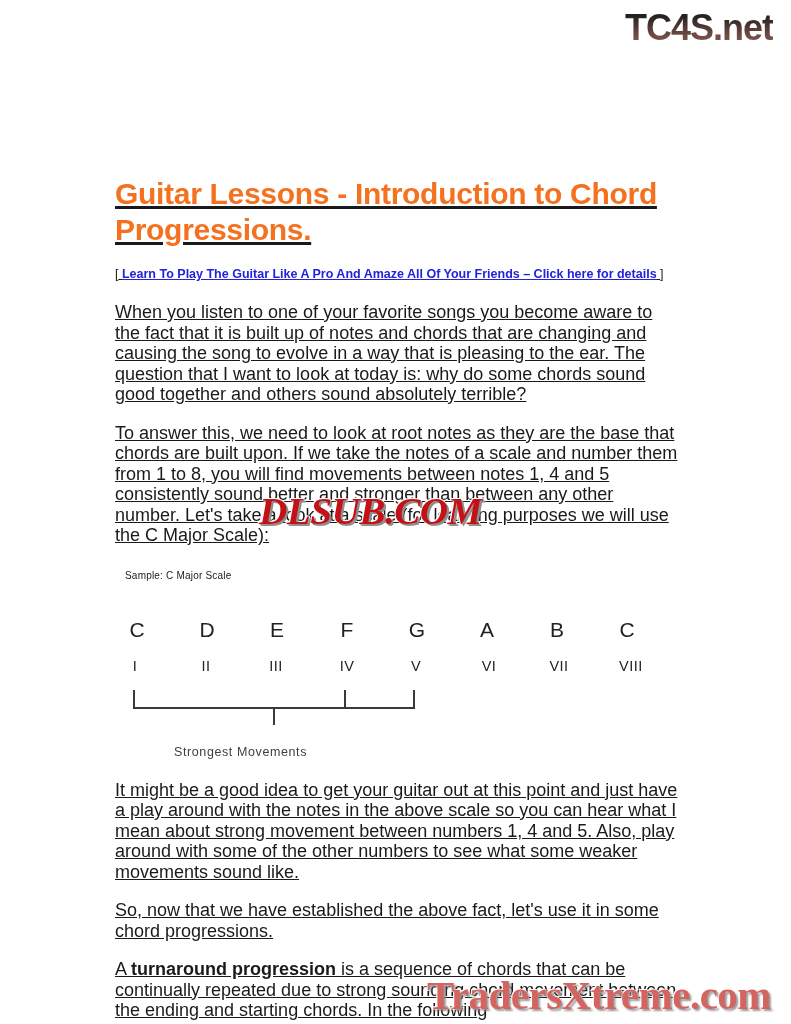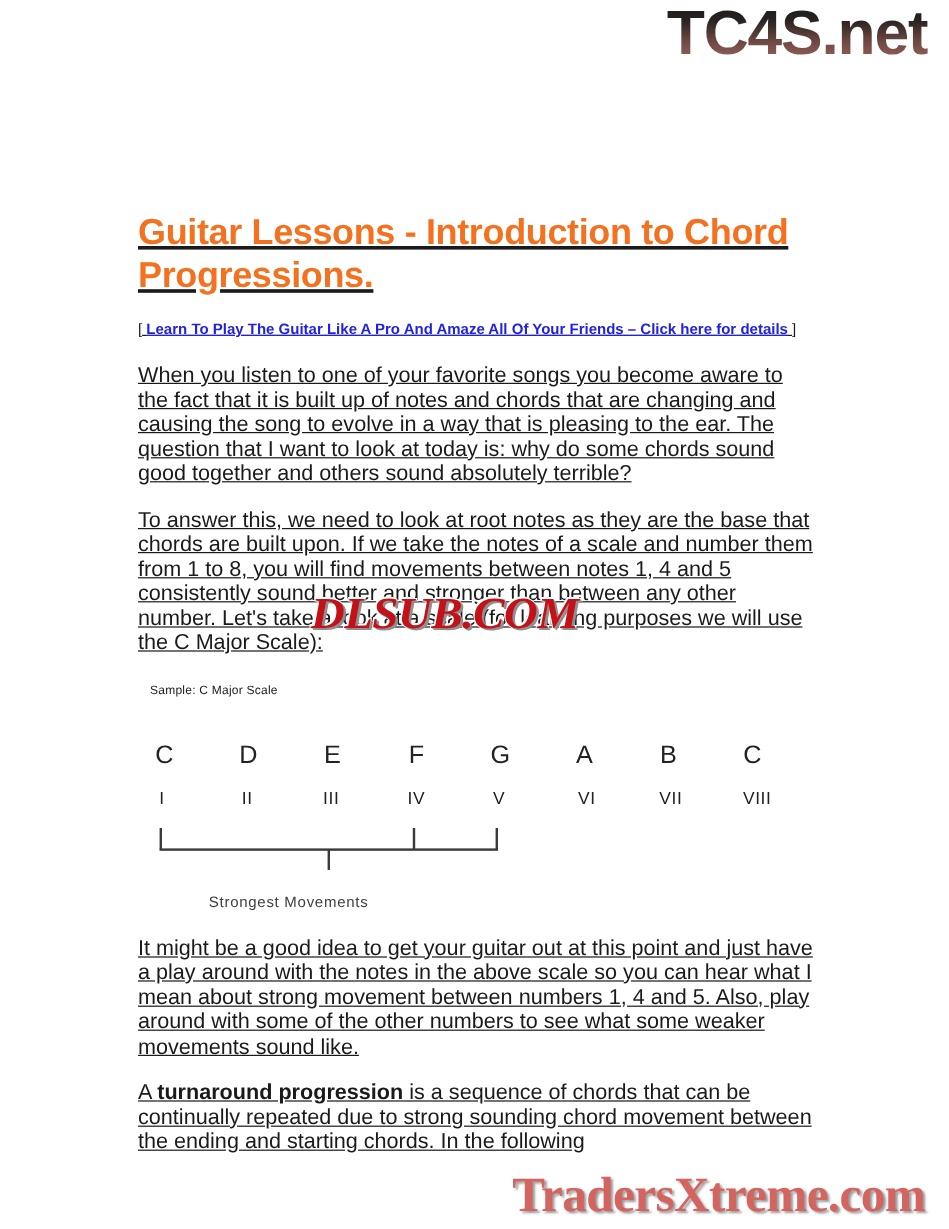--- a/index.html
+++ b/index.html
@@ -16,21 +16,21 @@
     color: #1a1a1a;
   }
 
   
   .header-logo {
     position: absolute;
     top: 2px;
     right: 18px;
     font-family: "Liberation Sans", sans-serif;
     font-weight: bold;
-    font-size: 52px;
+    font-size: 36px;
     letter-spacing: -1px;
     line-height: 52px;
     background-image: linear-gradient(to bottom, #1c1c1c 0%, #262220 28%, #6d4843 62%, #8b5b54 85%, #46312e 100%);
     -webkit-background-clip: text;
     background-clip: text;
     color: transparent;
     -webkit-text-fill-color: transparent;
     white-space: nowrap;
   }
 
@@ -238,20 +238,21 @@
     <div class="tick-up" style="left:18px"></div>
     <div class="tick-up" style="left:229px"></div>
     <div class="tick-up" style="left:298px"></div>
     <div class="tick-down" style="left:158px"></div>
 
     <div class="bracket-label" style="left:159px">Strongest Movements</div>
   </div>
 
   <p class="body-text">It might be a good idea to get your guitar out at this point and just have a play around with the notes in the above scale so you can hear what I mean about strong movement between numbers 1, 4 and 5. Also, play around with some of the other numbers to see what some weaker movements sound like.</p>
 
+  <p class="body-text">So, now that we have established the above fact, let's use it in some chord progressions.</p>
 
   <p class="body-text"><span>A </span><b>turnaround progression</b><span> is a sequence of chords that can be continually repeated due to strong sounding chord movement between the ending and starting chords. In the following</span></p>
 
 </div>
 
 <div class="watermark-dlsub">DLSUB.COM</div>
 
 <div class="footer-logo">TradersXtreme.com</div>
 
 </body></html>

